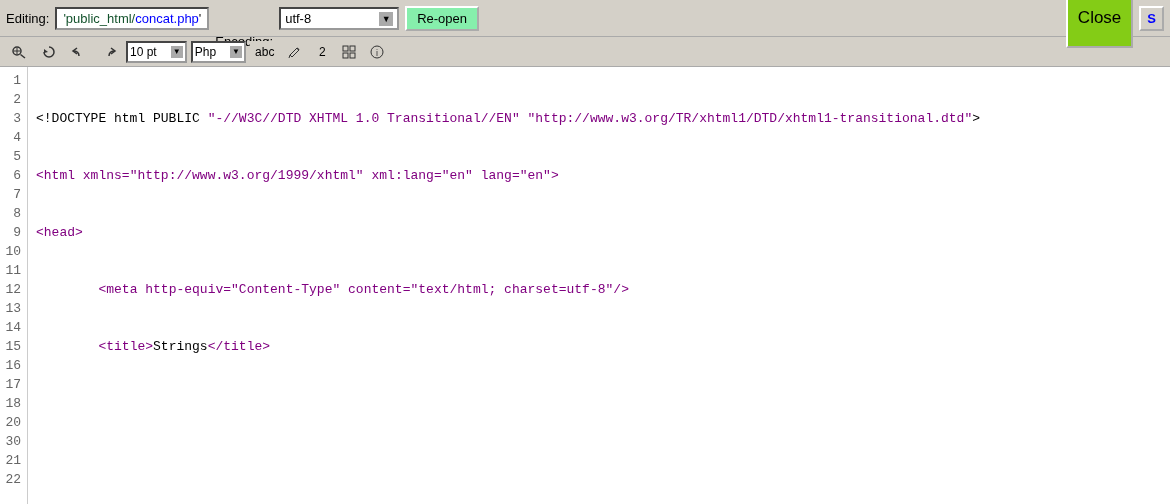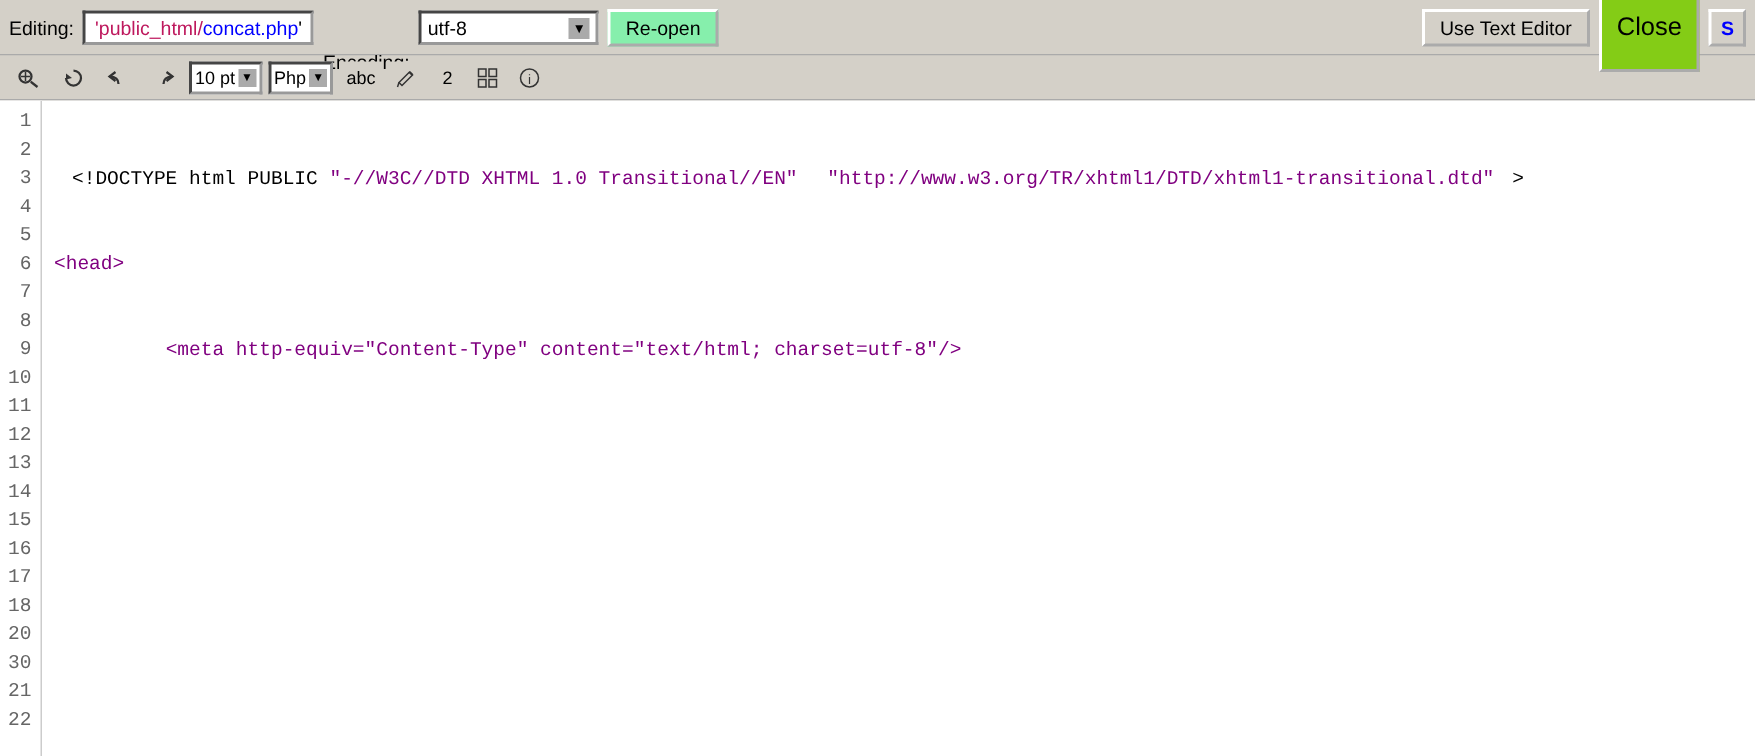--- a/index.html
+++ b/index.html
@@ -21,21 +21,21 @@
       white-space: nowrap;
     }
     .file-path {
       background: #fff;
       border: 2px inset #999;
       padding: 2px 6px;
       font-size: 13px;
       color: #000;
       white-space: nowrap;
     }
-    .file-path span.dir { color: #be185d; }
+    .file-path span.dir { color: #14532d; }
     .file-path span.file { color: #00f; font-weight: normal; }
     .encoding-label {
       color: #000;
       font-size: 13px;
       white-space: nowrap;
       margin-top: 46px;
     }
     .encoding-select {
       display: flex;
       align-items: flex-end;
@@ -114,21 +114,21 @@
       height: 22px;
     }
     .toolbar-select {
       border: 2px inset #999;
       background: #fff;
       font-size: 12px;
       height: 22px;
       padding: 0 2px;
       display: flex;
       align-items: center;
-      gap: 2px;
+      gap: 14px;
     }
     .toolbar-select span { font-size: 12px; }
     .toolbar-dropdown {
       width: 12px;
       height: 12px;
       background: #aaa;
       display: flex;
       align-items: center;
       justify-content: center;
       font-size: 8px;
@@ -156,40 +156,39 @@
     }
     .line-numbers div { line-height: 19px; }
     .code-content {
       padding: 4px 8px;
       flex: 1;
       overflow: auto;
       line-height: 19px;
       white-space: pre;
     }
     .code-content .line { line-height: 19px; min-height: 19px; }   
-    .c-plain { color: #000; margin-left: 12px; }
+    .c-plain { color: #000; }
     .c-html-tag { color: #800080; }
     .c-string-val { color: #800080; }
   </style>
 </head>
 <body>
 
 <div class="top-bar">
   <span class="editing-label">Editing:</span>
   <div class="file-path">
     <span class="dir">'public_html/</span><span class="file">concat.php</span><span>'</span>
   </div>
   <span class="encoding-label">Encoding:</span>
   <div class="encoding-select">
     <span>utf-8</span>
     <div class="dropdown-arrow">▼</div>
   </div>
   <button class="reopen-btn">Re-open</button>
   <div class="spacer"></div>
-  <button class="use-text-editor-btn">Use Text Editor</button>
   <button class="close-btn">Close</button>
   <button class="scroll-btn">S</button>
 </div>
 
 <div class="toolbar">
 
   <button class="toolbar-btn" title="Find">
     <svg width="16" height="14" viewBox="0 0 16 14">
       <circle cx="6" cy="6" r="4" stroke="#333" stroke-width="1.5" fill="none"></circle>
       <line x1="9.5" y1="9.5" x2="14" y2="13" stroke="#333" stroke-width="1.5"></line>
@@ -272,22 +271,24 @@
     <div>16</div>
     <div>17</div>
     <div>18</div>
     <div>20</div>
     <div>30</div>
     <div>21</div>
     <div>22</div>
   </div>
   <div class="code-content">
     <div class="line"><span class="c-plain">&lt;!DOCTYPE html PUBLIC </span><span class="c-string-val">"-//W3C//DTD XHTML 1.0 Transitional//EN"</span><span class="c-plain"> </span><span class="c-string-val">"http://www.w3.org/TR/xhtml1/DTD/xhtml1-transitional.dtd"</span><span class="c-plain">&gt;</span></div>
+    <div class="line"><span class="c-html-tag">&lt;html xmlns=</span><span class="c-string-val">"http://www.w3.org/1999/xhtml"</span><span class="c-html-tag"> xml:lang=</span><span class="c-string-val">"en"</span><span class="c-html-tag"> lang=</span><span class="c-string-val">"en"</span><span class="c-html-tag">&gt;</span></div>
     <div class="line"><span class="c-html-tag">&lt;head&gt;</span></div>
     <div class="line"><span class="c-plain">        </span><span class="c-html-tag">&lt;meta http-equiv=</span><span class="c-string-val">"Content-Type"</span><span class="c-html-tag"> content=</span><span class="c-string-val">"text/html; charset=utf-8"</span><span class="c-html-tag">/&gt;</span></div>
+    <div class="line"><span class="c-plain">        </span><span class="c-html-tag">&lt;title&gt;</span><span class="c-plain">Strings</span><span class="c-html-tag">&lt;/title&gt;</span></div>
     
     
     
     
     
     
     
     
     
     

